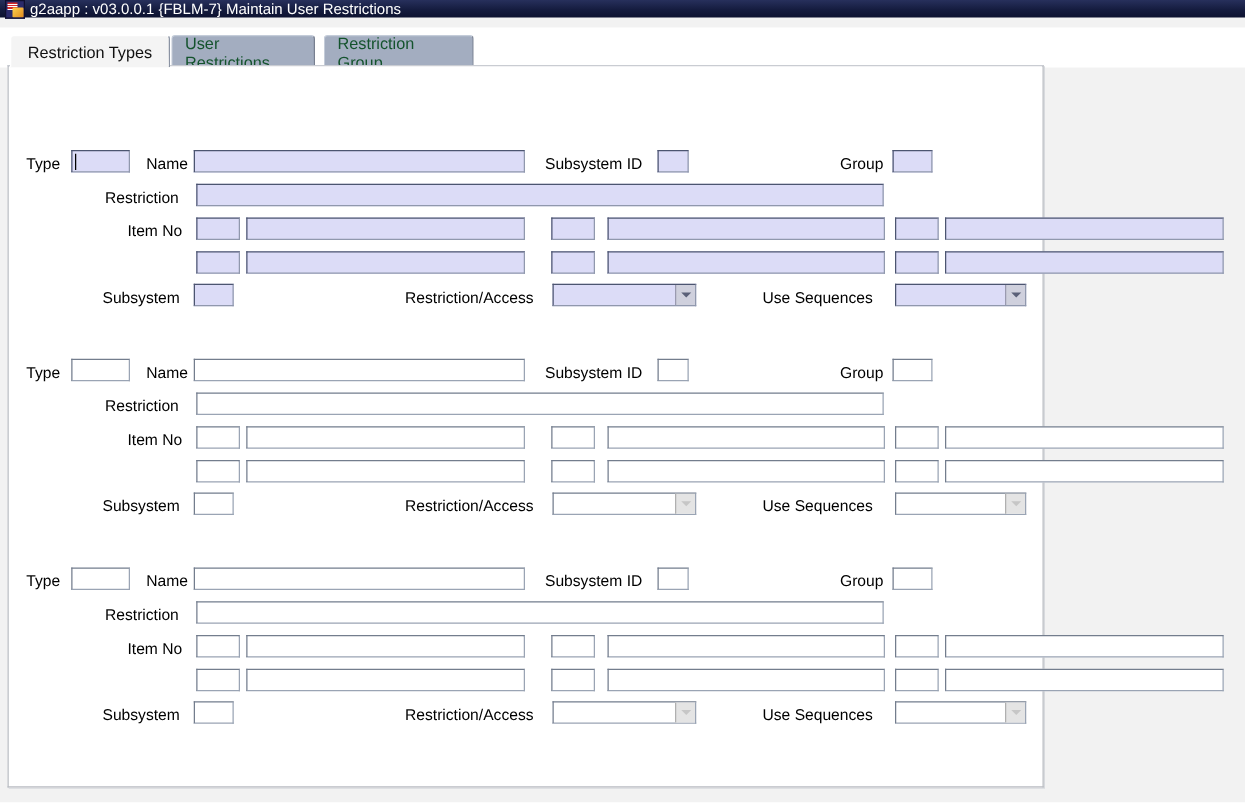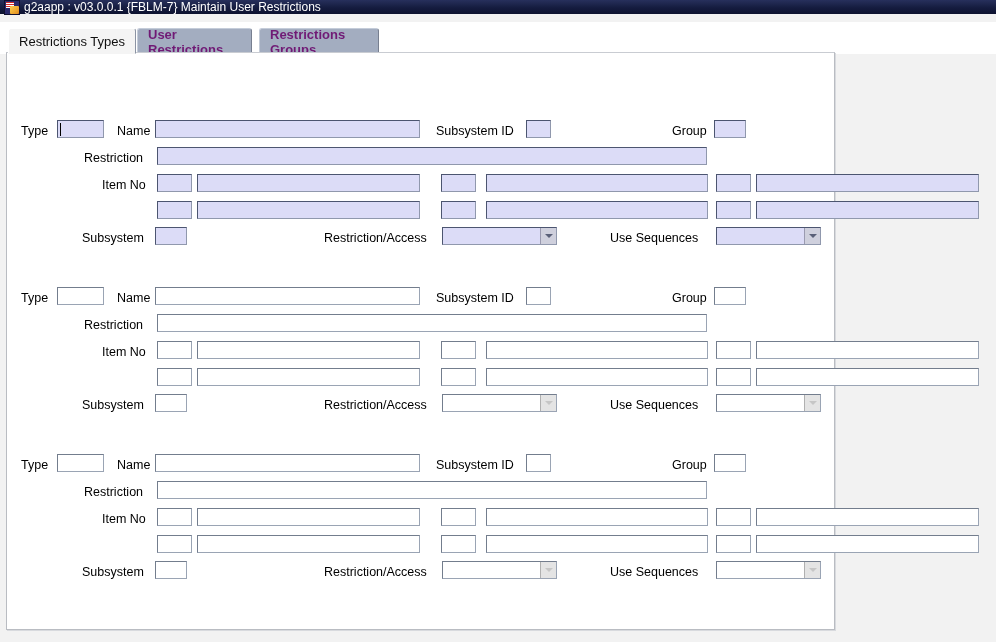--- a/index.html
+++ b/index.html
@@ -70,22 +70,21 @@
     border-left: 1px solid #ffffff;
     border-right: 1px solid #70788a;
     border-radius: 3px 3px 0 0;
     cursor: default;
   }
   .tab.inactive {
     background: #a3adc0;
     border-top: 1px solid #c4ccd9;
     border-left: 1px solid #c4ccd9;
     border-right: 1px solid #777f90;
-    color: #701a75;
-    font-weight: bold;
+    color: #14532d;
   }
   .tab.active {
     background: #f4f4f4;
     border-top: 1px solid #ffffff;
     border-left: 1px solid #ffffff;
     border-right: 1px solid #8b93a3;
     border-bottom: 1px solid #f4f4f4;
     z-index: 3;
   }
 
@@ -170,27 +169,27 @@
 
 <div id="app">
 
   <div class="titlebar">
     <span class="app-icon"></span>
     <span class="title-text">g2aapp : v03.0.0.1  {FBLM-7} Maintain User Restrictions</span>
   </div>
 
   <div class="tabstrip">
     <div class="tab active" style="left:8px;  width:128px;">
-      <span>Restrictions Types</span>
+      <span>Restriction Types</span>
     </div>
     <div class="tab inactive" style="left:137px;width:115px;">
       <span>User Restrictions</span>
     </div>
     <div class="tab inactive" style="left:259px;width:120px;">
-      <span>Restrictions Groups</span>
+      <span>Restriction Group</span>
     </div>
   </div>
 
   <div class="panel">
 
     <div class="record current" style="top:30px;">
 
       <span class="lbl" style="left:14px;  top:41px;">Type</span>
       <div class="fld" style="left:50px;  top:37px; width:47px;">
         <span class="caret"></span>

